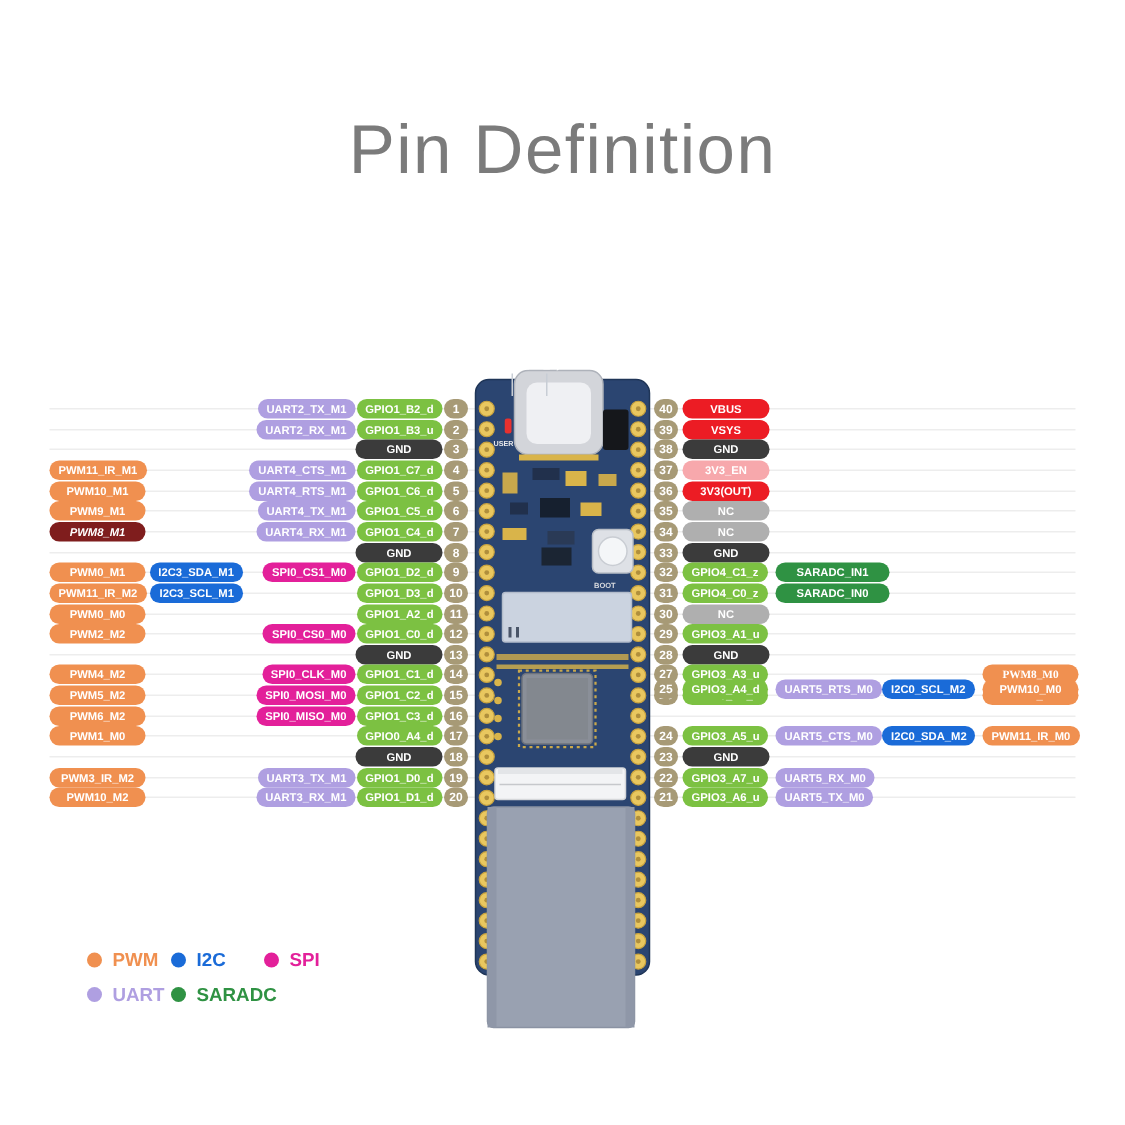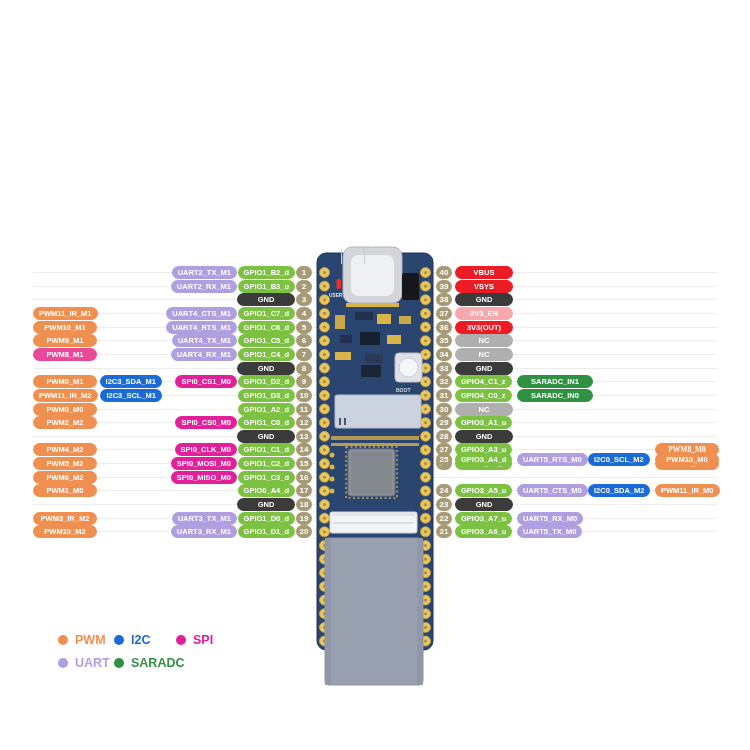--- a/index.html
+++ b/index.html
@@ -34,20 +34,21 @@
   .legend{position:absolute;left:0;top:0;width:750px;height:750px;z-index:6;pointer-events:none;}
   .legend-item{position:absolute;display:flex;align-items:center;gap:7px;}
   .legend-dot{width:10px;height:10px;border-radius:50%;}
   .legend-label{font-size:12.5px;font-weight:bold;}
 </style>
 </head>
 <body>
 
 <div id="canvas">
 
+  <div class="title">Pin Definition</div>
 
   <div id="guides">
       <div class="guide" style="top: 272px;"></div>
       <div class="guide" style="top: 285.65px;"></div>
       <div class="guide" style="top: 299.3px;"></div>
       <div class="guide" style="top: 312.95px;"></div>
       <div class="guide" style="top: 326.6px;"></div>
       <div class="guide" style="top: 340.25px;"></div>
       <div class="guide" style="top: 353.9px;"></div>
       <div class="guide" style="top: 367.55px;"></div>
@@ -274,21 +275,21 @@
         <span class="badge col-d" style="background: rgb(124, 193, 66);">GPIO1_C6_d</span>
       </div>
       <div class="pin-row left" style="top: 334.25px;">
         <span class="pnum" style="background: rgb(167, 154, 118);">6</span>
         <span class="badge col-a" style="background: rgb(240, 144, 80);">PWM9_M1</span>
         <span class="badge col-c" style="background: rgb(175, 159, 225);">UART4_TX_M1</span>
         <span class="badge col-d" style="background: rgb(124, 193, 66);">GPIO1_C5_d</span>
       </div>
       <div class="pin-row left" style="top: 347.9px;">
         <span class="pnum" style="background: rgb(167, 154, 118);">7</span>
-        <span class="badge col-a" style="background: #ec4899;">PWM8_M1</span>
+        <span class="badge col-a" style="background: #7f1d1d; font-style: italic;">PWM8_M1</span>
         <span class="badge col-c" style="background: rgb(175, 159, 225);">UART4_RX_M1</span>
         <span class="badge col-d" style="background: rgb(124, 193, 66);">GPIO1_C4_d</span>
       </div>
       <div class="pin-row left" style="top: 361.55px;">
         <span class="pnum" style="background: rgb(167, 154, 118);">8</span>
         <span class="badge col-d wd" style="background: rgb(59, 59, 59);">GND</span>
       </div>
       <div class="pin-row left" style="top: 375.2px;">
         <span class="pnum" style="background: rgb(167, 154, 118);">9</span>
         <span class="badge col-a" style="background: rgb(240, 144, 80);">PWM0_M1</span>

